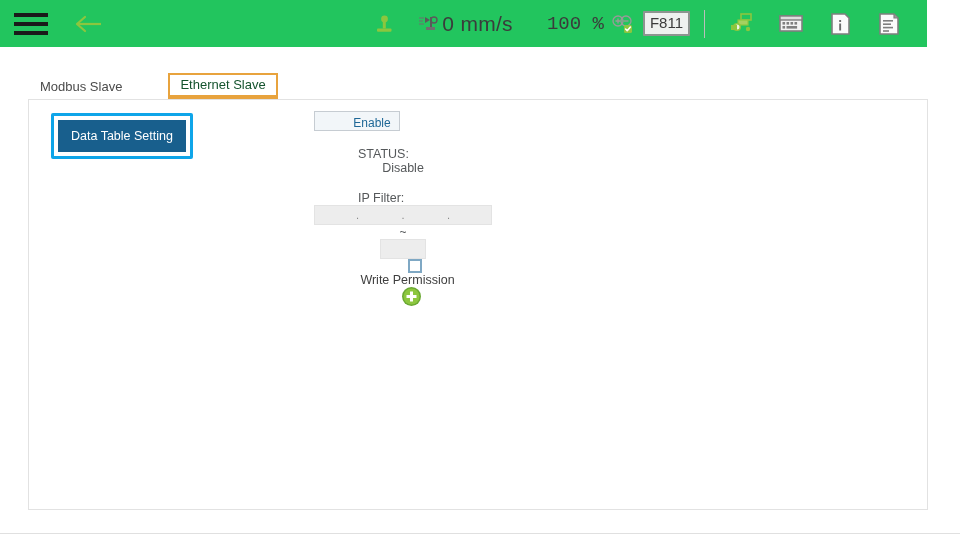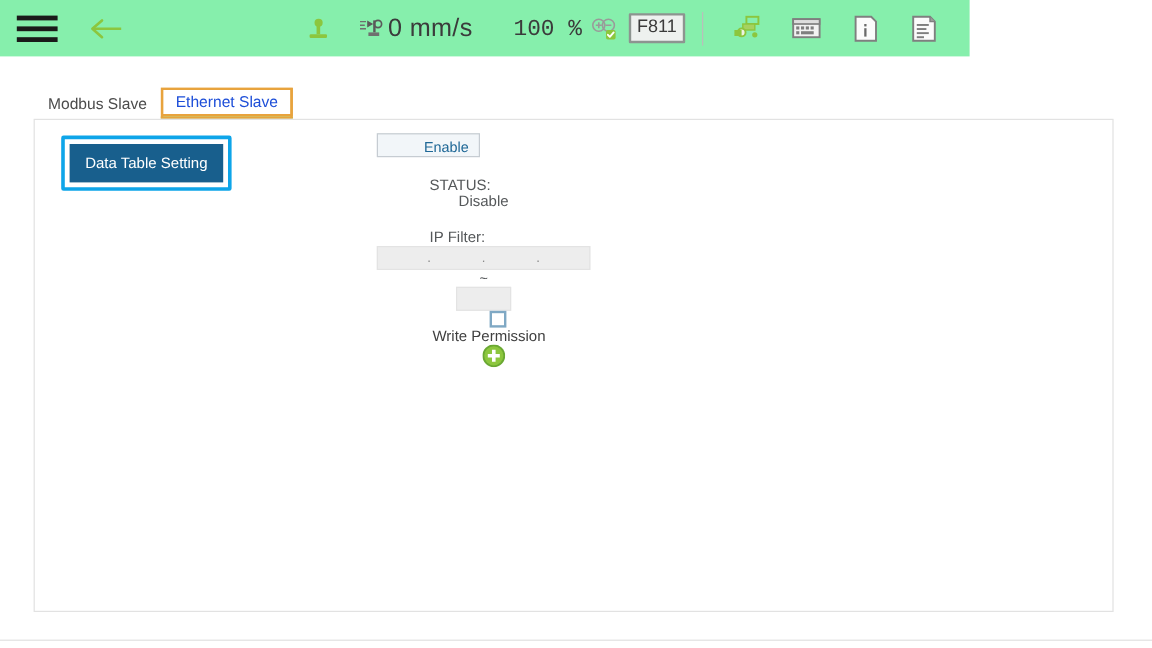--- a/index.html
+++ b/index.html
@@ -12,23 +12,23 @@
     background: #ffffff;
     font-family: "Liberation Sans", sans-serif;
     overflow: hidden;
     position: relative;
   }
 
   
   .topbar {
     position: absolute;
     left: 0; top: 0;
-    width: 808px;
+    width: 927px;
     height: 47px;
-    background: #86efac;
+    background: #22c55e;
     display: flex;
     align-items: center;
     text-align: center;
   }
   .hamburger {
     margin-left: 14px;
     width: 34px;
     height: 26px;
     display: flex;
     flex-direction: column;
@@ -101,31 +101,32 @@
 
   
   .tabstrip {
     position: absolute;
     left: 28px;
     top: 73px;
     width: 902px;
     height: 26px;
     display: flex;
     align-items: flex-end;
+    gap: 34px;
   }
   .tab {
     font-size: 13px;
     color: #4b4b4b;
     padding: 4px 12px 5px 12px;
     cursor: pointer;
     position: relative;
     white-space: nowrap;
   }
   .tab.active {
-    color: #1d4ed8;
+    color: #14532d;
     border-bottom: 2px solid #8cc63e;
     box-shadow: 0 0 0 2px #e8a33d inset;
     outline: 2px solid #e8a33d;
     outline-offset: -2px;
     margin-top: 11px;
   }
 
   
   .panel {
     position: absolute;

